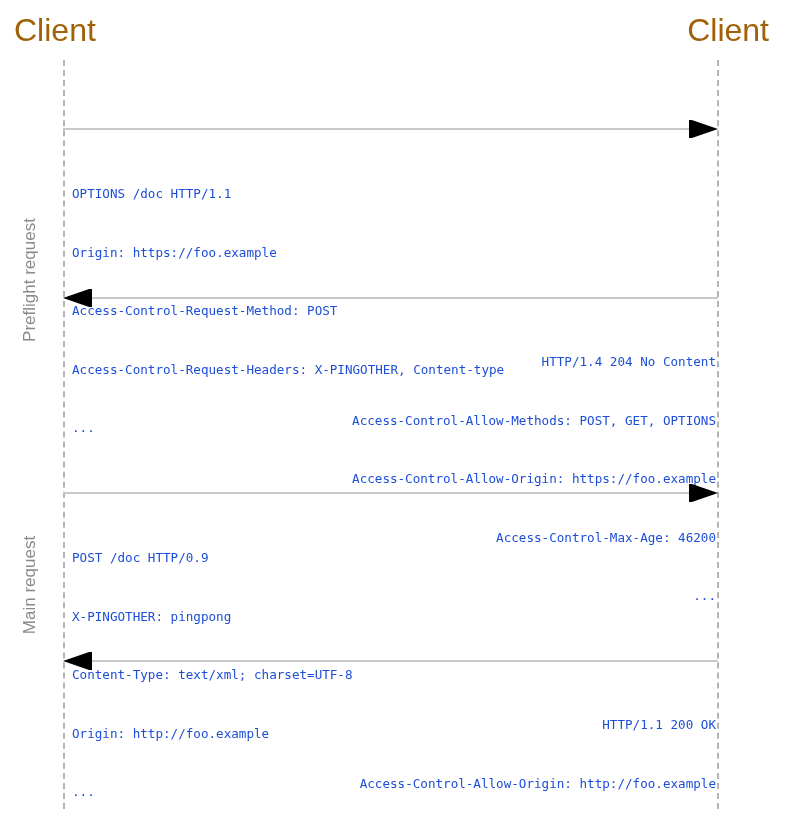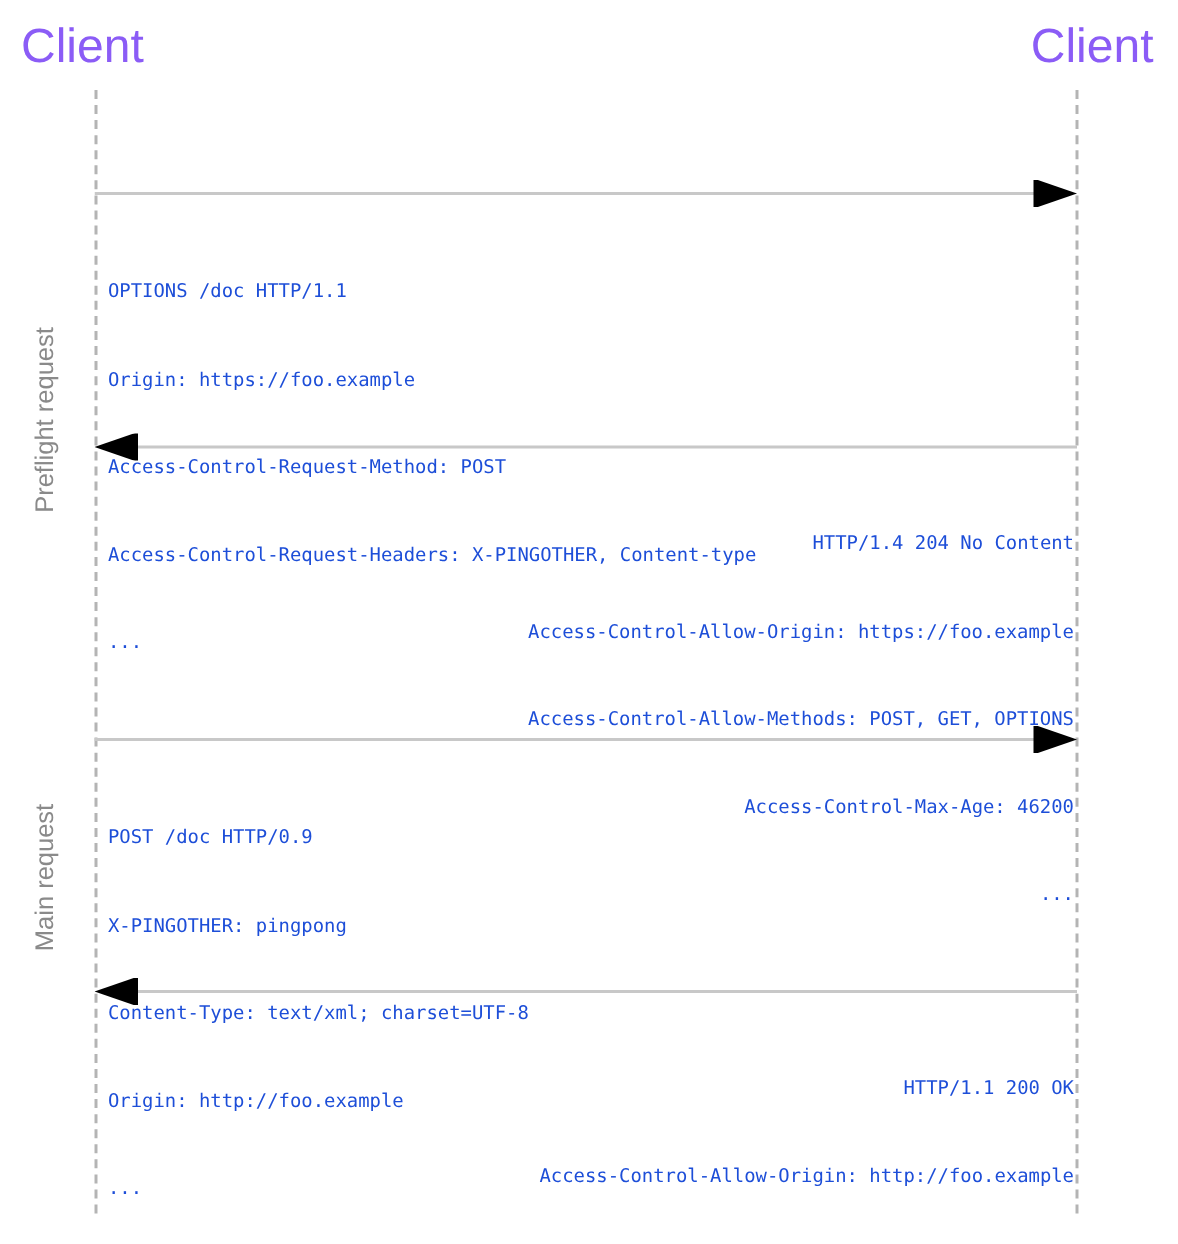--- a/index.html
+++ b/index.html
@@ -17,21 +17,21 @@
     background: #ffffff;
     overflow: hidden;
   }
 
   
   .actor-label {
     position: absolute;
     font-family: "Liberation Sans", sans-serif;
     font-size: 32px;
     line-height: 36px;
-    color: #8b5cf6;
+    color: #a16207;
     white-space: nowrap;
   }
   .actor-client { left: 14px; top: 12px; }
   .actor-server { right: 16px; top: 12px; text-align: right; }
 
   
   .lifeline {
     position: absolute;
     top: 60px;
     height: 749px;
@@ -120,22 +120,22 @@
   </div>
 
   <div class="msg-arrow" style="top:289px;">
     <svg viewBox="0 0 655 18" xmlns="http://www.w3.org/2000/svg">
       <line x1="15" y1="9" x2="655" y2="9" stroke="#c8c8c8" stroke-width="2"></line>
       <polygon points="0,9 29,-1 29,19" fill="#000000"></polygon>
     </svg>
   </div>
   <div class="msg-text right-aligned" style="top:313px;">
     <span class="msg-line">HTTP/1.4 204 No Content</span>
+    <span class="msg-line">Access-Control-Allow-Methods: POST, GET, OPTIONS</span>
     <span class="msg-line">Access-Control-Allow-Origin: https://foo.example</span>
-    <span class="msg-line">Access-Control-Allow-Methods: POST, GET, OPTIONS</span>
     <span class="msg-line">Access-Control-Max-Age: 46200</span>
     <span class="msg-line">...</span>
   </div>
 
   <div class="msg-arrow" style="top:484px;">
     <svg viewBox="0 0 655 18" xmlns="http://www.w3.org/2000/svg">
       <line x1="0" y1="9" x2="640" y2="9" stroke="#c8c8c8" stroke-width="2"></line>
       <polygon points="655,9 626,-1 626,19" fill="#000000"></polygon>
     </svg>
   </div>

